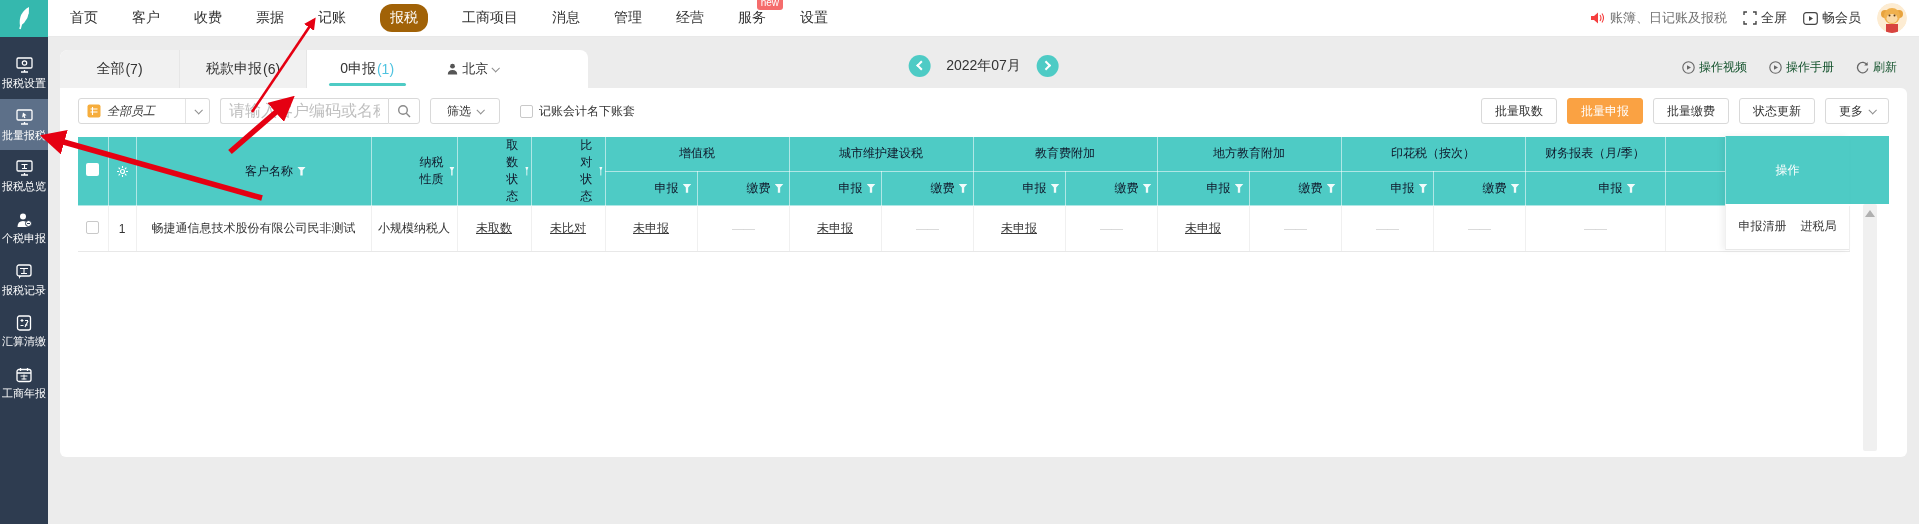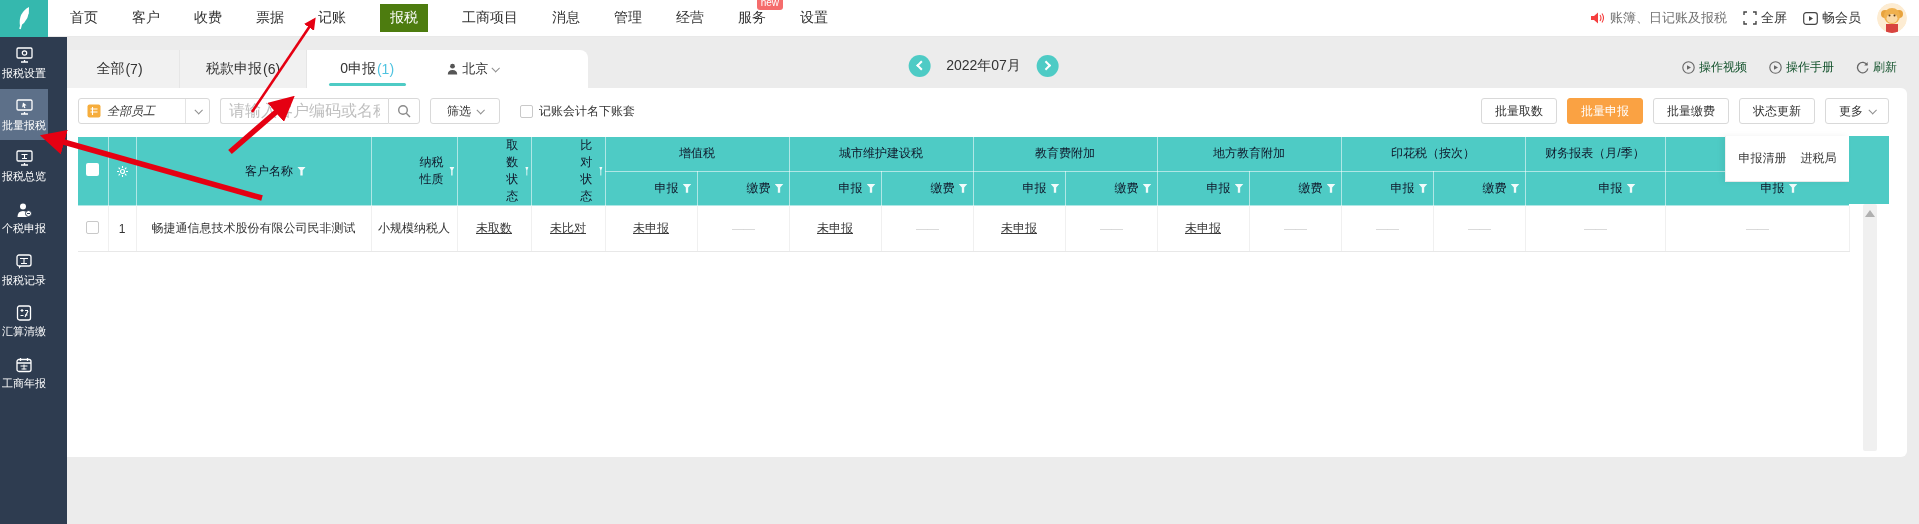--- a/index.html
+++ b/index.html
@@ -5,29 +5,29 @@
   * { margin:0; padding:0; box-sizing:border-box; }
   html,body { width:1919px; height:524px; overflow:hidden; }
   body { font-family:"Liberation Sans","DejaVu Sans",sans-serif; background:#ececec; color:#333; font-size:13px; }
   .app { position:relative; width:1919px; height:524px; }
 
   
   .topbar { position:absolute; top:0; left:0; right:0; height:37px; background:#fff; display:flex; align-items:center; z-index:5; border-bottom:1px solid #e9e9e9;}
   .logo { width:48px; height:37px; background:#35b8ae; display:flex; align-items:center; justify-content:center; flex:0 0 48px;}
   .menu { display:flex; align-items:center; gap:34px; margin-left:22px; font-size:14px; color:#333;}
   .menu-item { cursor:pointer; position:relative; white-space:nowrap;}
-  .menu-item.active { background:#4d7c0f; color:#fff; padding:5px 10px; border-radius:0;}
+  .menu-item.active { background:#a16207; color:#fff; padding:5px 10px; border-radius:12px;}
   .badge { position:absolute; top:-13px; right:-17px; background:#f56c6c; color:#fff; font-size:10px; font-style:normal; padding:1px 4px; border-radius:3px; line-height:1.2;}
   .top-right { margin-left:auto; display:flex; align-items:center; gap:16px; padding-right:12px;}
   .announcement { display:flex; align-items:center; gap:5px; color:#737373; font-size:13px;}
   .toolitem { display:flex; align-items:center; gap:4px; color:#333; font-size:13px; cursor:pointer;}
   .avatar { width:30px; height:30px; border-radius:50%; overflow:hidden; display:inline-block; cursor:pointer;}
 
   
-  .sidebar { position:absolute; left:0; top:37px; bottom:0; width:67px; background:#2e3c50; z-index:4; }
+  .sidebar { position:absolute; left:0; top:37px; bottom:0; width:48px; background:#2e3c50; z-index:4; padding-top:10px;}
   .side-item { width:48px; padding:10px 0 9px; display:flex; flex-direction:column; align-items:center; gap:4px; color:#fff; font-size:11px; cursor:pointer; line-height:1.15; text-align:center;}
   .side-item.active { background:#5d7089; }
   .side-item .lbl { display:block; width:44px; }
 
   
   .main { position:absolute; left:48px; top:37px; right:0; bottom:0; }
   .striprow { position:relative; height:51px; }
   .tabstrip { position:absolute; left:12px; bottom:0; height:38px; display:flex; align-items:stretch; background:#fff; border-radius:8px 8px 0 0; overflow:hidden; padding-right:70px;}
   .tab { position:relative; display:flex; align-items:center; justify-content:center; min-width:120px; padding:0 26px; background:#f1f1f1; border-right:1px solid #e6e6e6; font-size:14px; cursor:pointer; white-space:nowrap;}
   .tab .cnt { margin-left:1px; }
@@ -443,20 +443,21 @@
               <td><span class="dashval">——</span></td>
               <td><span class="dashval">——</span></td>
               <td><span class="dashval">——</span></td>
             </tr>
           </tbody>
         </table>
 
         <div class="head-filler"></div>
 
         <div class="op-col">
+          <div class="op-head">操作</div>
           <div class="op-body">
             <span>申报清册</span>
             <span>进税局</span>
           </div>
         </div>
 
         <div class="vscroll">
           <i class="up-arrow"></i>
         </div>
       </div>

